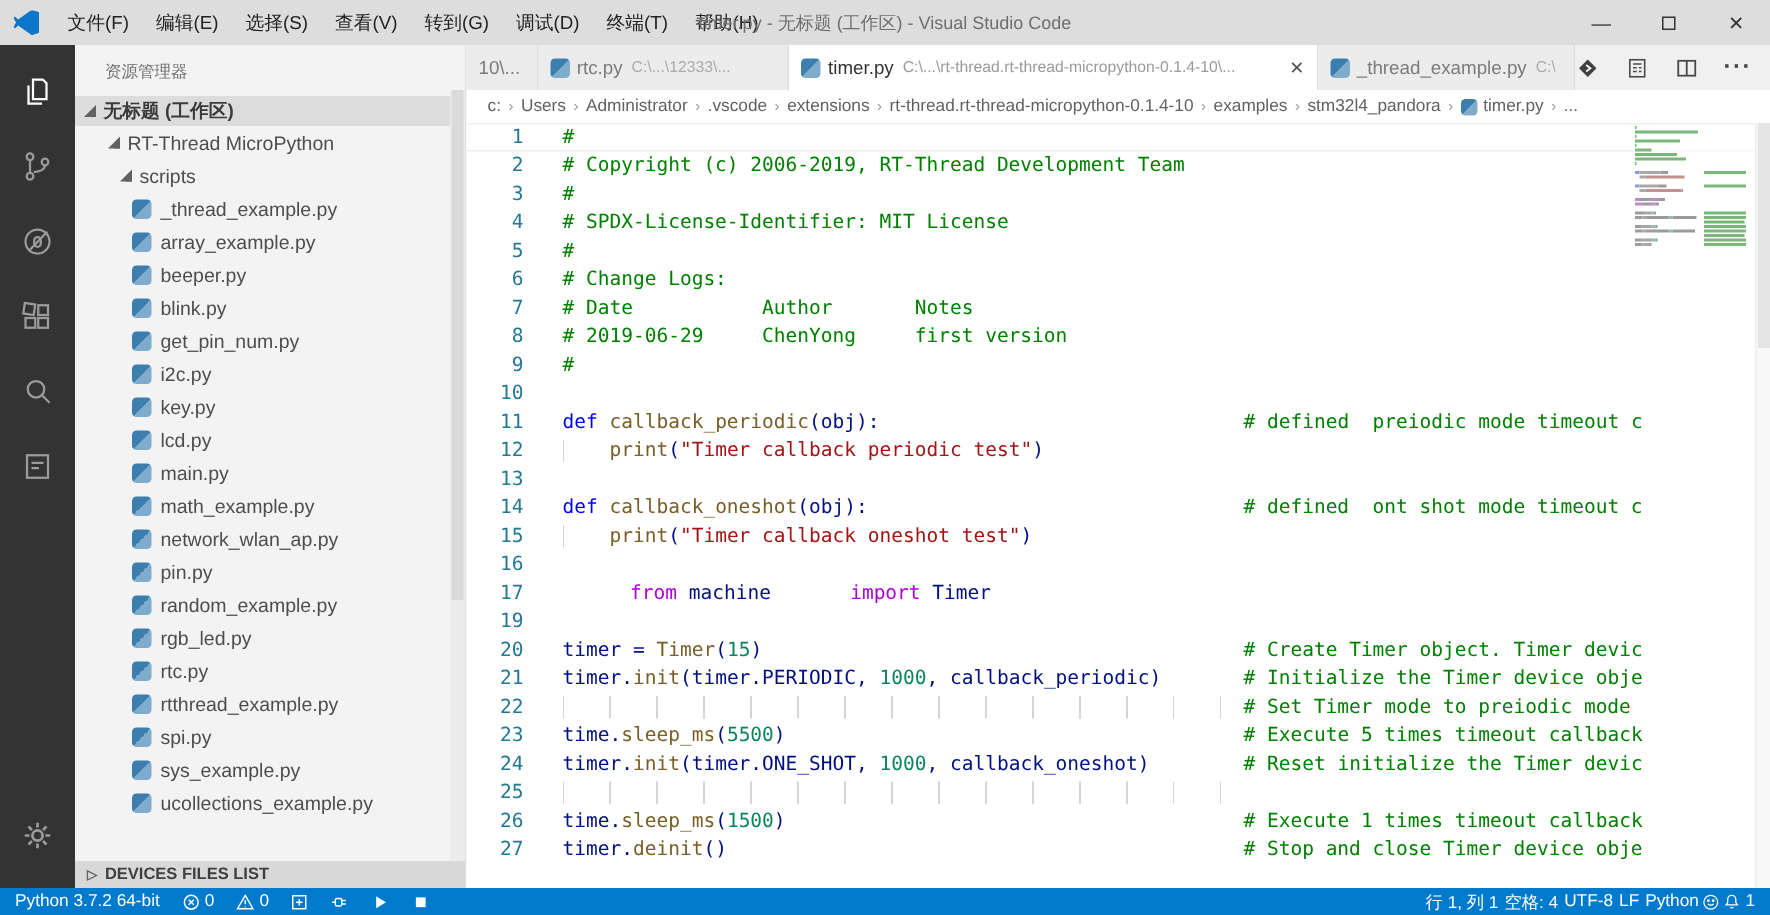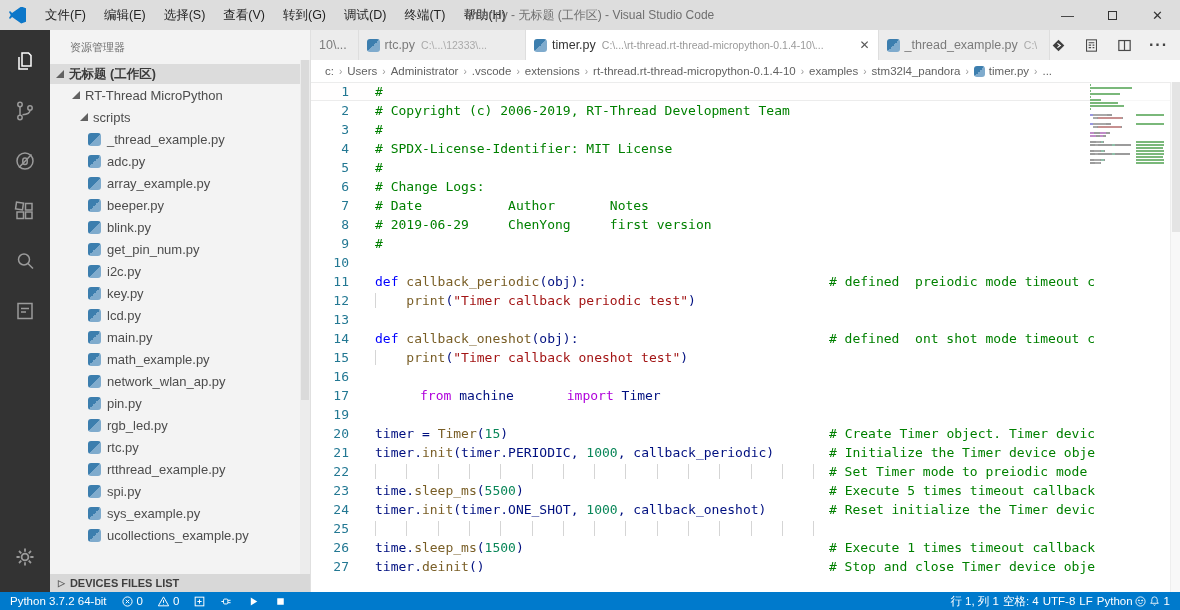--- a/index.html
+++ b/index.html
@@ -197,24 +197,20 @@
           <div class="tree-row">
             <span class="twistie-exp" style="margin-left:30px"></span>
             <span>scripts</span>
           </div>
           <div class="tree-row">
             <span class="pyico" style="margin-left:38px"></span>
             <span>_thread_example.py</span>
           </div>
           <div class="tree-row">
             <span class="pyico" style="margin-left:38px"></span>
-            <span>adc.py</span>
-          </div>
-          <div class="tree-row">
-            <span class="pyico" style="margin-left:38px"></span>
             <span>array_example.py</span>
           </div>
           <div class="tree-row">
             <span class="pyico" style="margin-left:38px"></span>
             <span>beeper.py</span>
           </div>
           <div class="tree-row">
             <span class="pyico" style="margin-left:38px"></span>
             <span>blink.py</span>
           </div>
@@ -242,20 +238,24 @@
             <span class="pyico" style="margin-left:38px"></span>
             <span>math_example.py</span>
           </div>
           <div class="tree-row">
             <span class="pyico" style="margin-left:38px"></span>
             <span>network_wlan_ap.py</span>
           </div>
           <div class="tree-row">
             <span class="pyico" style="margin-left:38px"></span>
             <span>pin.py</span>
+          </div>
+          <div class="tree-row">
+            <span class="pyico" style="margin-left:38px"></span>
+            <span>random_example.py</span>
           </div>
           <div class="tree-row">
             <span class="pyico" style="margin-left:38px"></span>
             <span>rgb_led.py</span>
           </div>
           <div class="tree-row">
             <span class="pyico" style="margin-left:38px"></span>
             <span>rtc.py</span>
           </div>
           <div class="tree-row">

